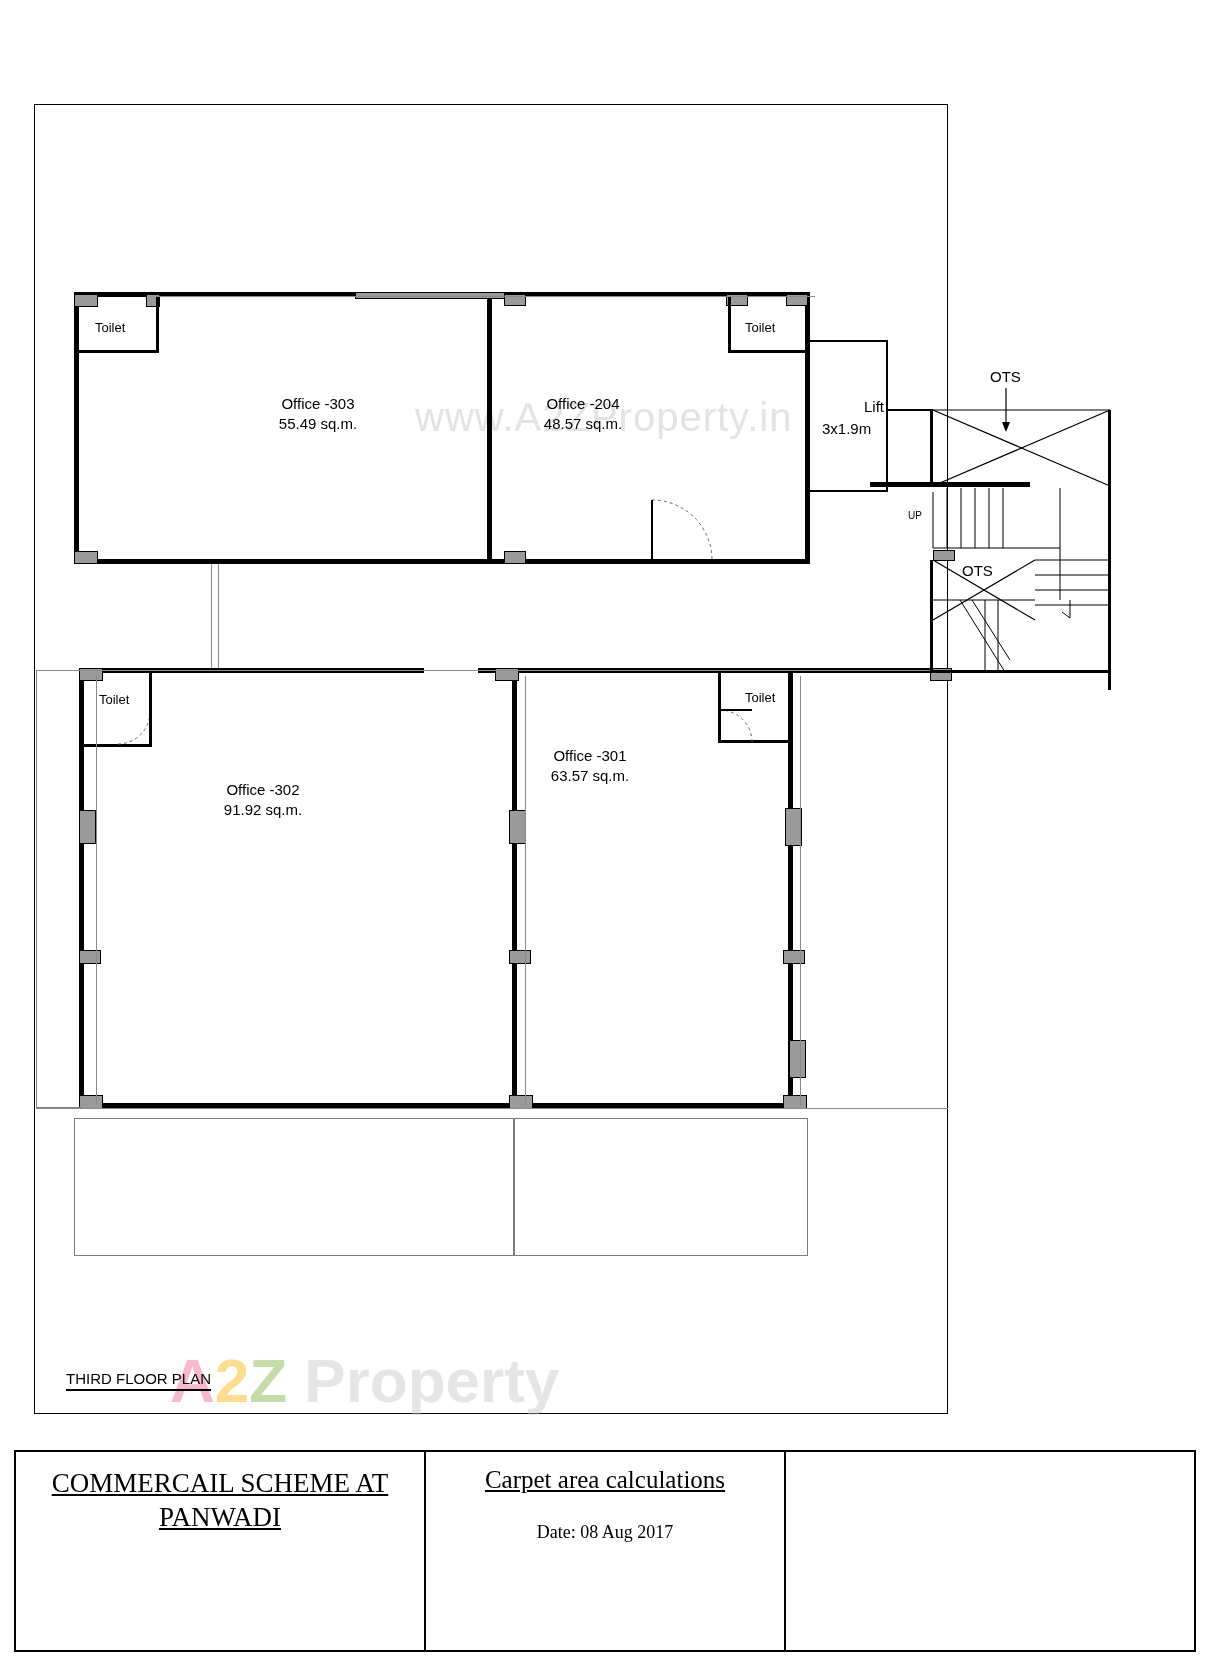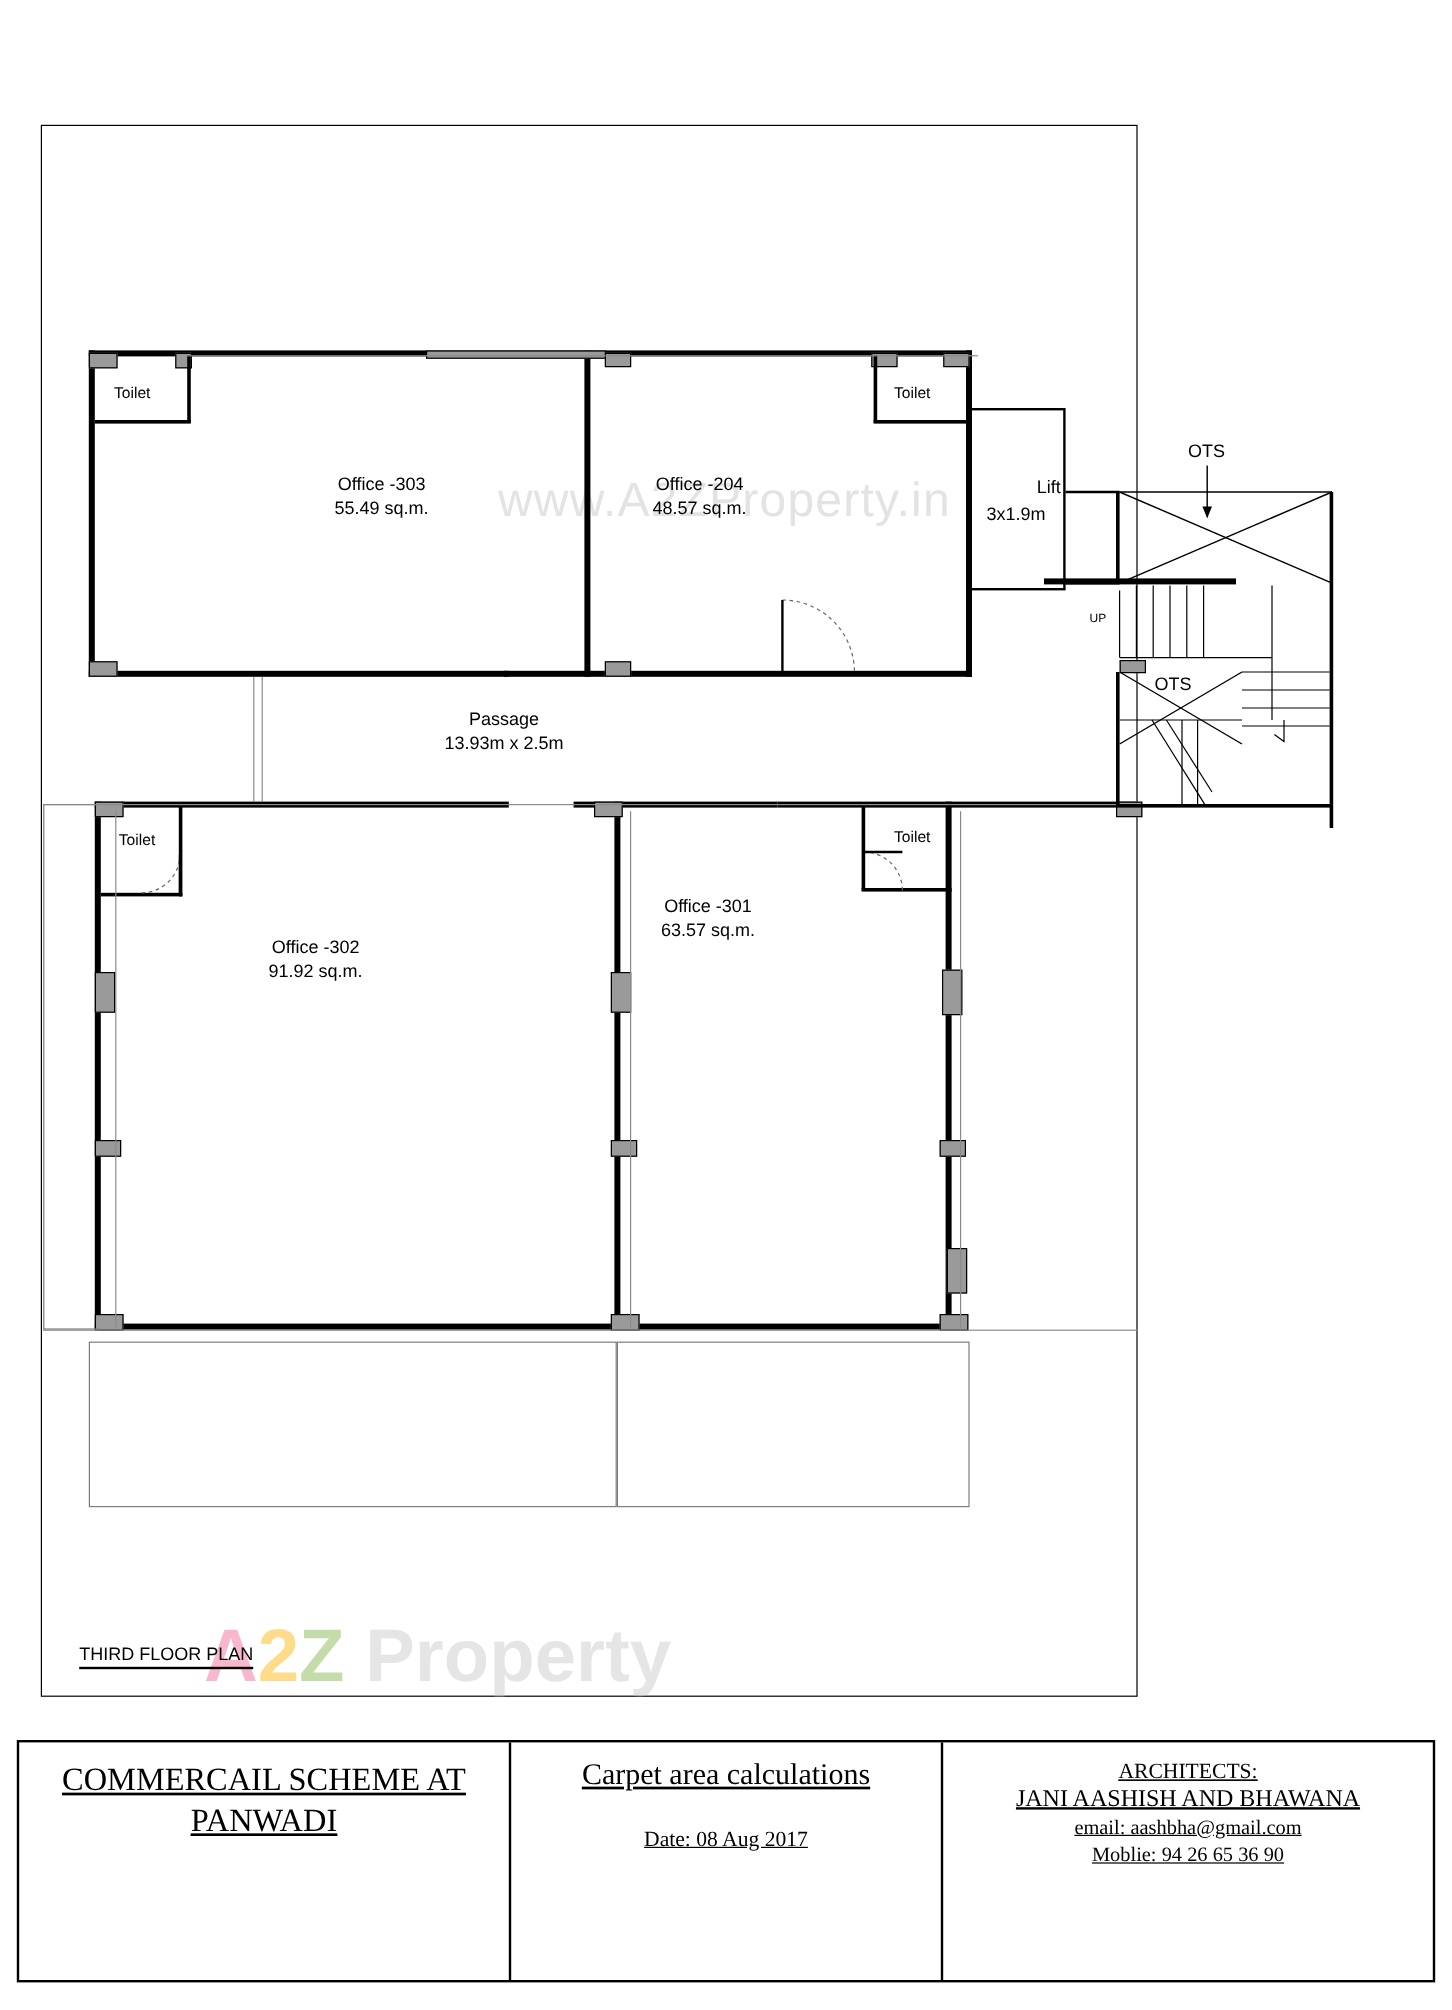--- a/index.html
+++ b/index.html
@@ -98,21 +98,20 @@
   
   .titleblock {
     position: absolute;
     left: 14px;
     top: 1450px;
     width: 1182px;
     height: 202px;
     border: 2px solid #000;
     box-sizing: border-box;
     display: flex;
-    text-decoration: underline;
   }
   .tb-cell {
     box-sizing: border-box;
     display: flex;
     flex-direction: column;
     align-items: center;
     justify-content: flex-start;
     padding-top: 14px;
   }
   .tb-1 { width: 410px; border-right: 2px solid #000; }
@@ -205,21 +204,20 @@
   <div class="small-label" style="left:745px; top:320px;">Toilet</div>
 
   <div class="room-label" style="left:213px; top:394px; width:210px;"><span>Office -303</span><br><span>55.49 sq.m.</span></div>
 
   <div class="room-label" style="left:478px; top:394px; width:210px;"><span>Office -204</span><br><span>48.57 sq.m.</span></div>
 
   <div class="outline-thick" style="left:808px; top:340px; width:80px; height:152px;"></div>
   <div class="small-label" style="left:864px; top:398px; font-size:15px;">Lift</div>
   <div class="small-label" style="left:822px; top:420px; font-size:15px;">3x1.9m</div>
 
-  <div class="room-label" style="left:295px; top:590px; width:250px;"><span>Passage</span><br><span>13.93m x 2.5m</span></div>
 
   <div class="wall" style="left:79px; top:668px; width:345px; height:5px;"></div>
   <div class="wall" style="left:478px; top:668px; width:170px; height:5px;"></div>
   <div class="wall" style="left:648px; top:668px; width:300px; height:5px;"></div>
   <div class="wall" style="left:79px; top:668px; width:5px; height:440px;"></div>
   <div class="wall" style="left:512px; top:668px; width:5px; height:440px;"></div>
   <div class="wall" style="left:788px; top:668px; width:5px; height:440px;"></div>
   <div class="wall" style="left:79px; top:1103px; width:714px; height:5px;"></div>
 
   <div class="col" style="left:79px; top:668px; width:24px; height:13px;"></div>
@@ -320,21 +318,15 @@
   <div class="floor-tag">THIRD FLOOR PLAN</div>
 
   <div class="titleblock">
     <div class="tb-cell tb-1">
       <div class="tb-title"><span>COMMERCAIL SCHEME AT</span><br><span>PANWADI</span></div>
     </div>
     <div class="tb-cell tb-2">
       <div class="tb-sub">Carpet area calculations</div>
       <div class="tb-date">Date: 08 Aug 2017</div>
     </div>
-    <div class="tb-cell tb-3">
-      <div class="tb-arch-head">ARCHITECTS:</div>
-      <div class="tb-arch-name">JANI AASHISH AND BHAWANA</div>
-      <div class="tb-arch-line">email: aashbha@gmail.com</div>
-      <div class="tb-arch-line">Moblie: 94 26 65 36 90</div>
-    </div>
   </div>
 
 </div>
 
 </body></html>

